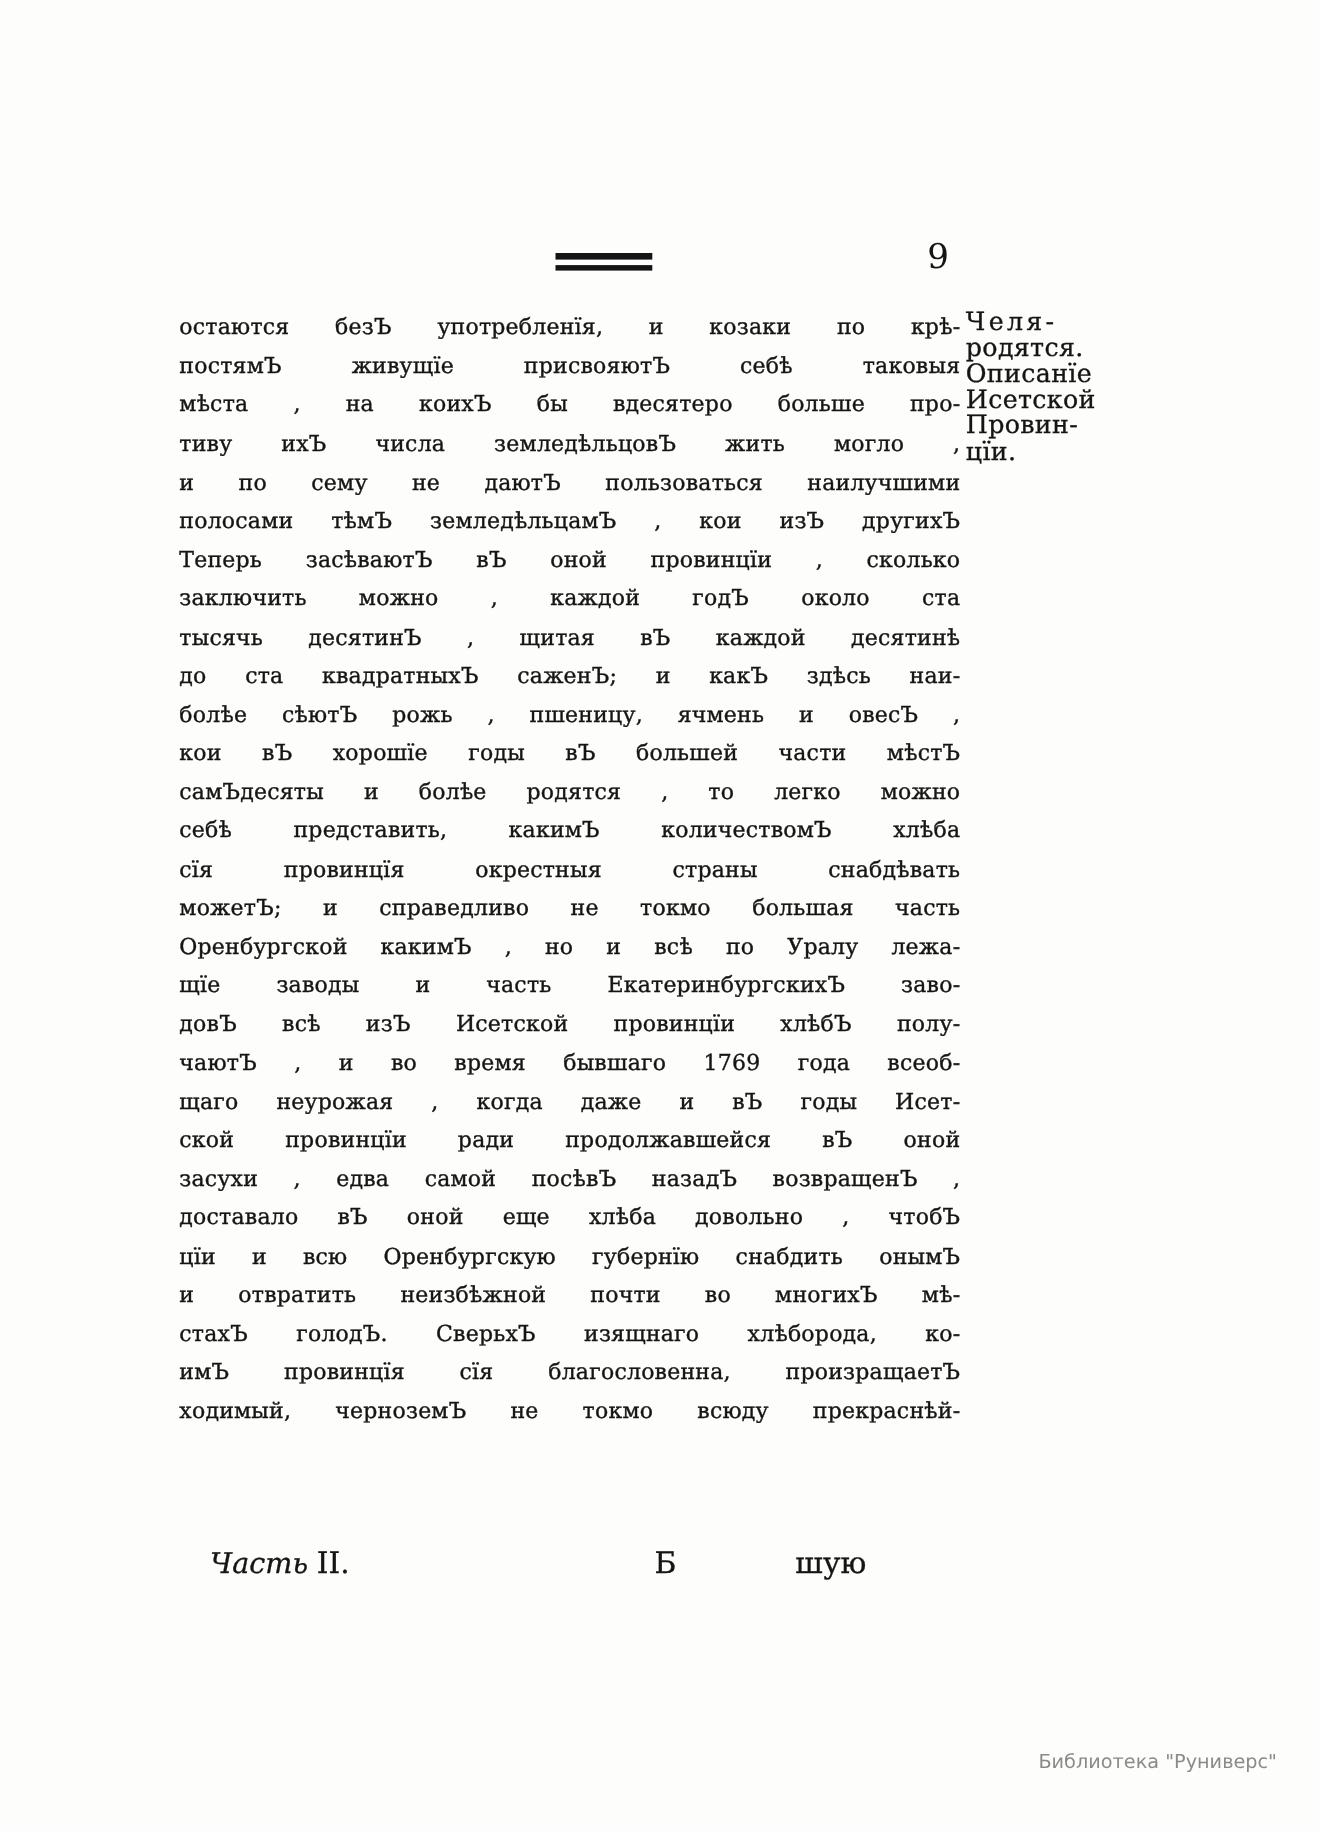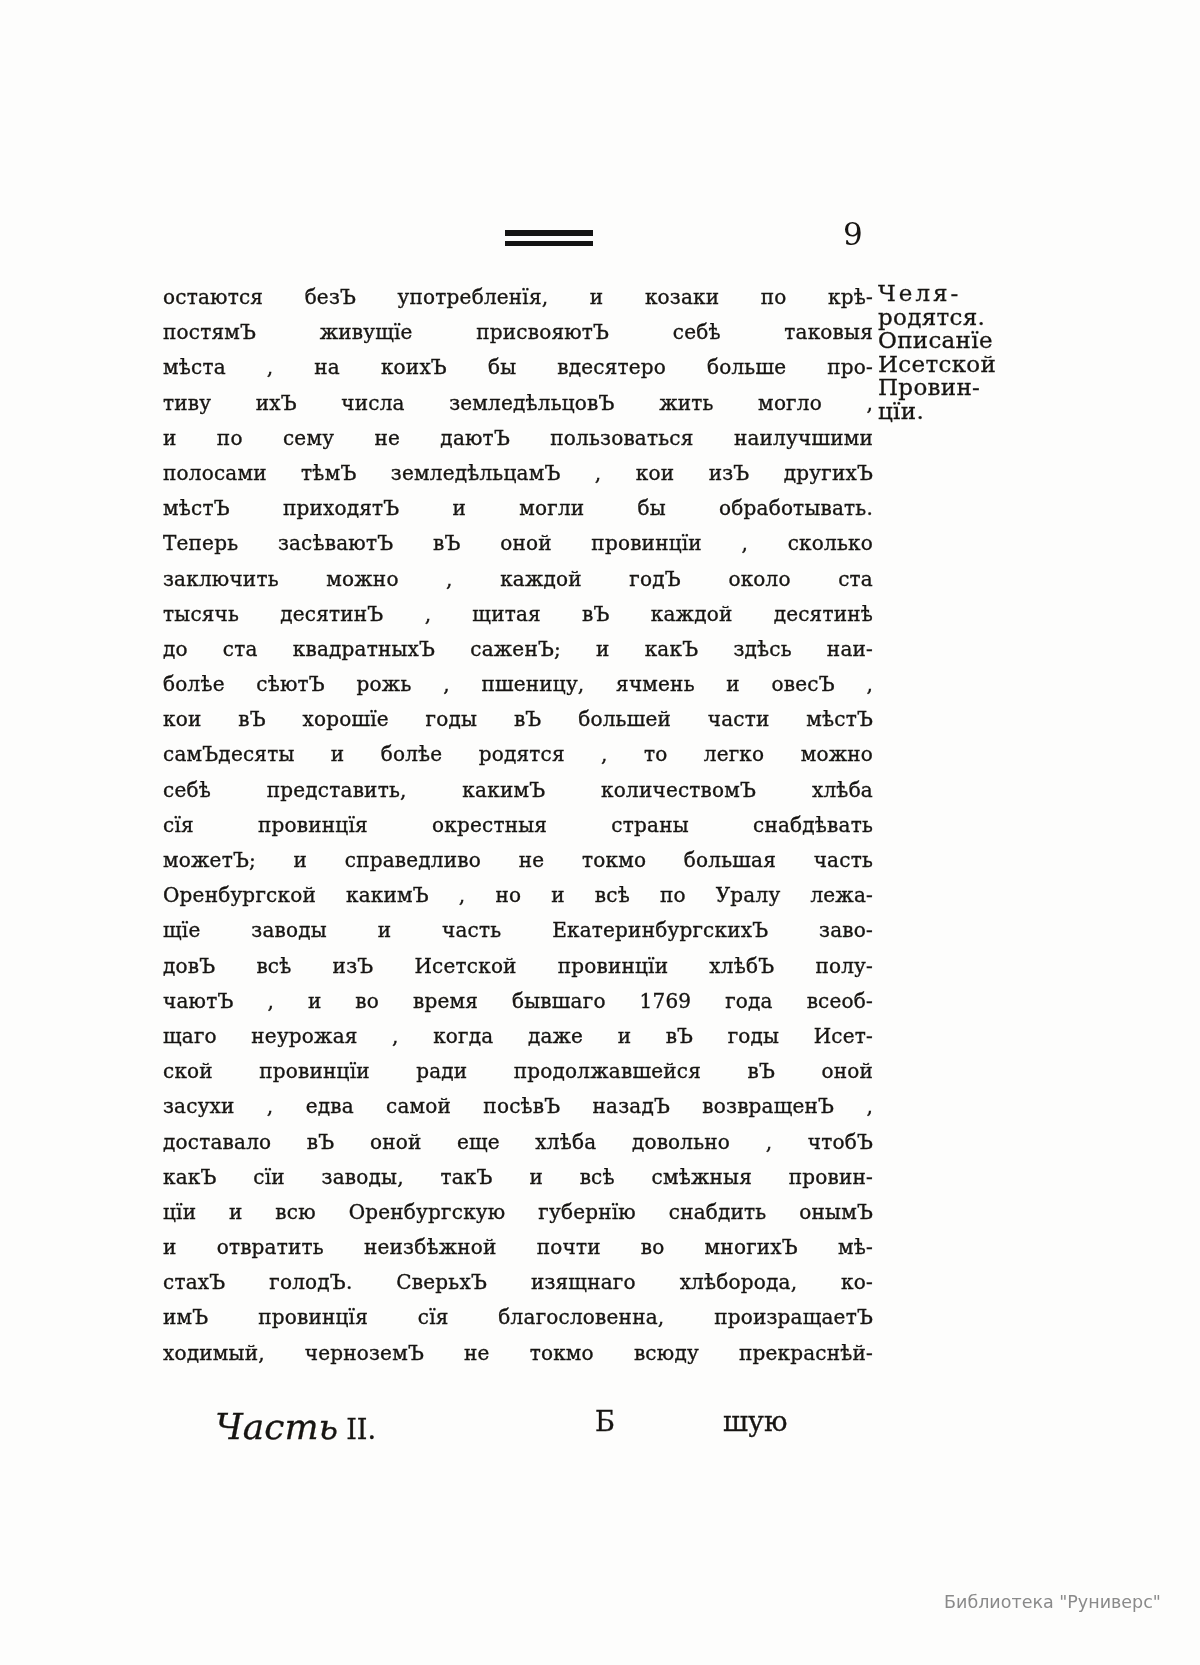--- a/index.html
+++ b/index.html
@@ -61,21 +61,21 @@
   .footer {
     position: absolute;
     left: 163px;
     top: 1406px;
     width: 710px;
     height: 40px;
     font-size: 27px;
     -webkit-text-stroke: 0.3px #171512;
   }
   .footer-part { position: absolute; left: 28px; top: 0; }
-  .footer-part .part-label { font-style: italic; font-size: 36px; margin-left: 24px; }
+  .footer-part .part-label { font-style: italic; font-size: 26px; }
   .footer-part .part-number { margin-left: 8px; }
   .signature-mark { position: absolute; left: 432px; top: 0; }
   .catchword { position: absolute; left: 560px; top: 0; width: 150px; text-align: left; }
   .watermark {
     position: absolute;
     left: 944px;
     top: 1592px;
     font-family: "DejaVu Sans", "Liberation Sans", sans-serif;
     font-size: 17.5px;
     color: #8a8a8a;
@@ -90,40 +90,38 @@
 
   <div class="page-number">9</div>
 
   <div class="body-lines">
     <div class="text-line">остаются безЪ употребленїя, и козаки по крѣ-</div>
     <div class="text-line">постямЪ живущїе присвояютЪ себѣ таковыя</div>
     <div class="text-line">мѣста , на коихЪ бы вдесятеро больше про-</div>
     <div class="text-line">тиву ихЪ числа земледѣльцовЪ жить могло ,</div>
     <div class="text-line">и по сему не даютЪ пользоваться наилучшими</div>
     <div class="text-line">полосами тѣмЪ земледѣльцамЪ , кои изЪ другихЪ</div>
-    <div class="text-line">мѣстЪ приходятЪ и могли бы обработывать.</div>
     <div class="text-line">Теперь засѣваютЪ вЪ оной провинцїи , сколько</div>
     <div class="text-line">заключить можно , каждой годЪ около ста</div>
     <div class="text-line">тысячь десятинЪ , щитая вЪ каждой десятинѣ</div>
     <div class="text-line">до ста квадратныхЪ саженЪ; и какЪ здѣсь наи-</div>
     <div class="text-line">болѣе сѣютЪ рожь , пшеницу, ячмень и овесЪ ,</div>
     <div class="text-line">кои вЪ хорошїе годы вЪ большей части мѣстЪ</div>
     <div class="text-line">самЪдесяты и болѣе родятся , то легко можно</div>
     <div class="text-line">себѣ представить, какимЪ количествомЪ хлѣба</div>
     <div class="text-line">сїя провинцїя окрестныя страны снабдѣвать</div>
     <div class="text-line">можетЪ; и справедливо не токмо большая часть</div>
     <div class="text-line">Оренбургской какимЪ , но и всѣ по Уралу лежа-</div>
     <div class="text-line">щїе заводы и часть ЕкатеринбургскихЪ заво-</div>
     <div class="text-line">довЪ всѣ изЪ Исетской провинцїи хлѣбЪ полу-</div>
     <div class="text-line">чаютЪ , и во время бывшаго 1769 года всеоб-</div>
     <div class="text-line">щаго неурожая , когда даже и вЪ годы Исет-</div>
     <div class="text-line">ской провинцїи ради продолжавшейся вЪ оной</div>
     <div class="text-line">засухи , едва самой посѣвЪ назадЪ возвращенЪ ,</div>
     <div class="text-line">доставало вЪ оной еще хлѣба довольно , чтобЪ</div>
-    <div class="text-line">какЪ сїи заводы, такЪ и всѣ смѣжныя провин-</div>
     <div class="text-line">цїи и всю Оренбургскую губернїю снабдить онымЪ</div>
     <div class="text-line">и отвратить неизбѣжной почти во многихЪ мѣ-</div>
     <div class="text-line">стахЪ голодЪ. СверьхЪ изящнаго хлѣборода, ко-</div>
     <div class="text-line">имЪ провинцїя сїя благословенна, произращаетЪ</div>
     <div class="text-line">ходимый, черноземЪ не токмо всюду прекраснѣй-</div>
   </div>
 
   <div class="margin-note">
     <div class="margin-note-line">Челя-</div>
     <div class="margin-note-line">родятся.</div>

